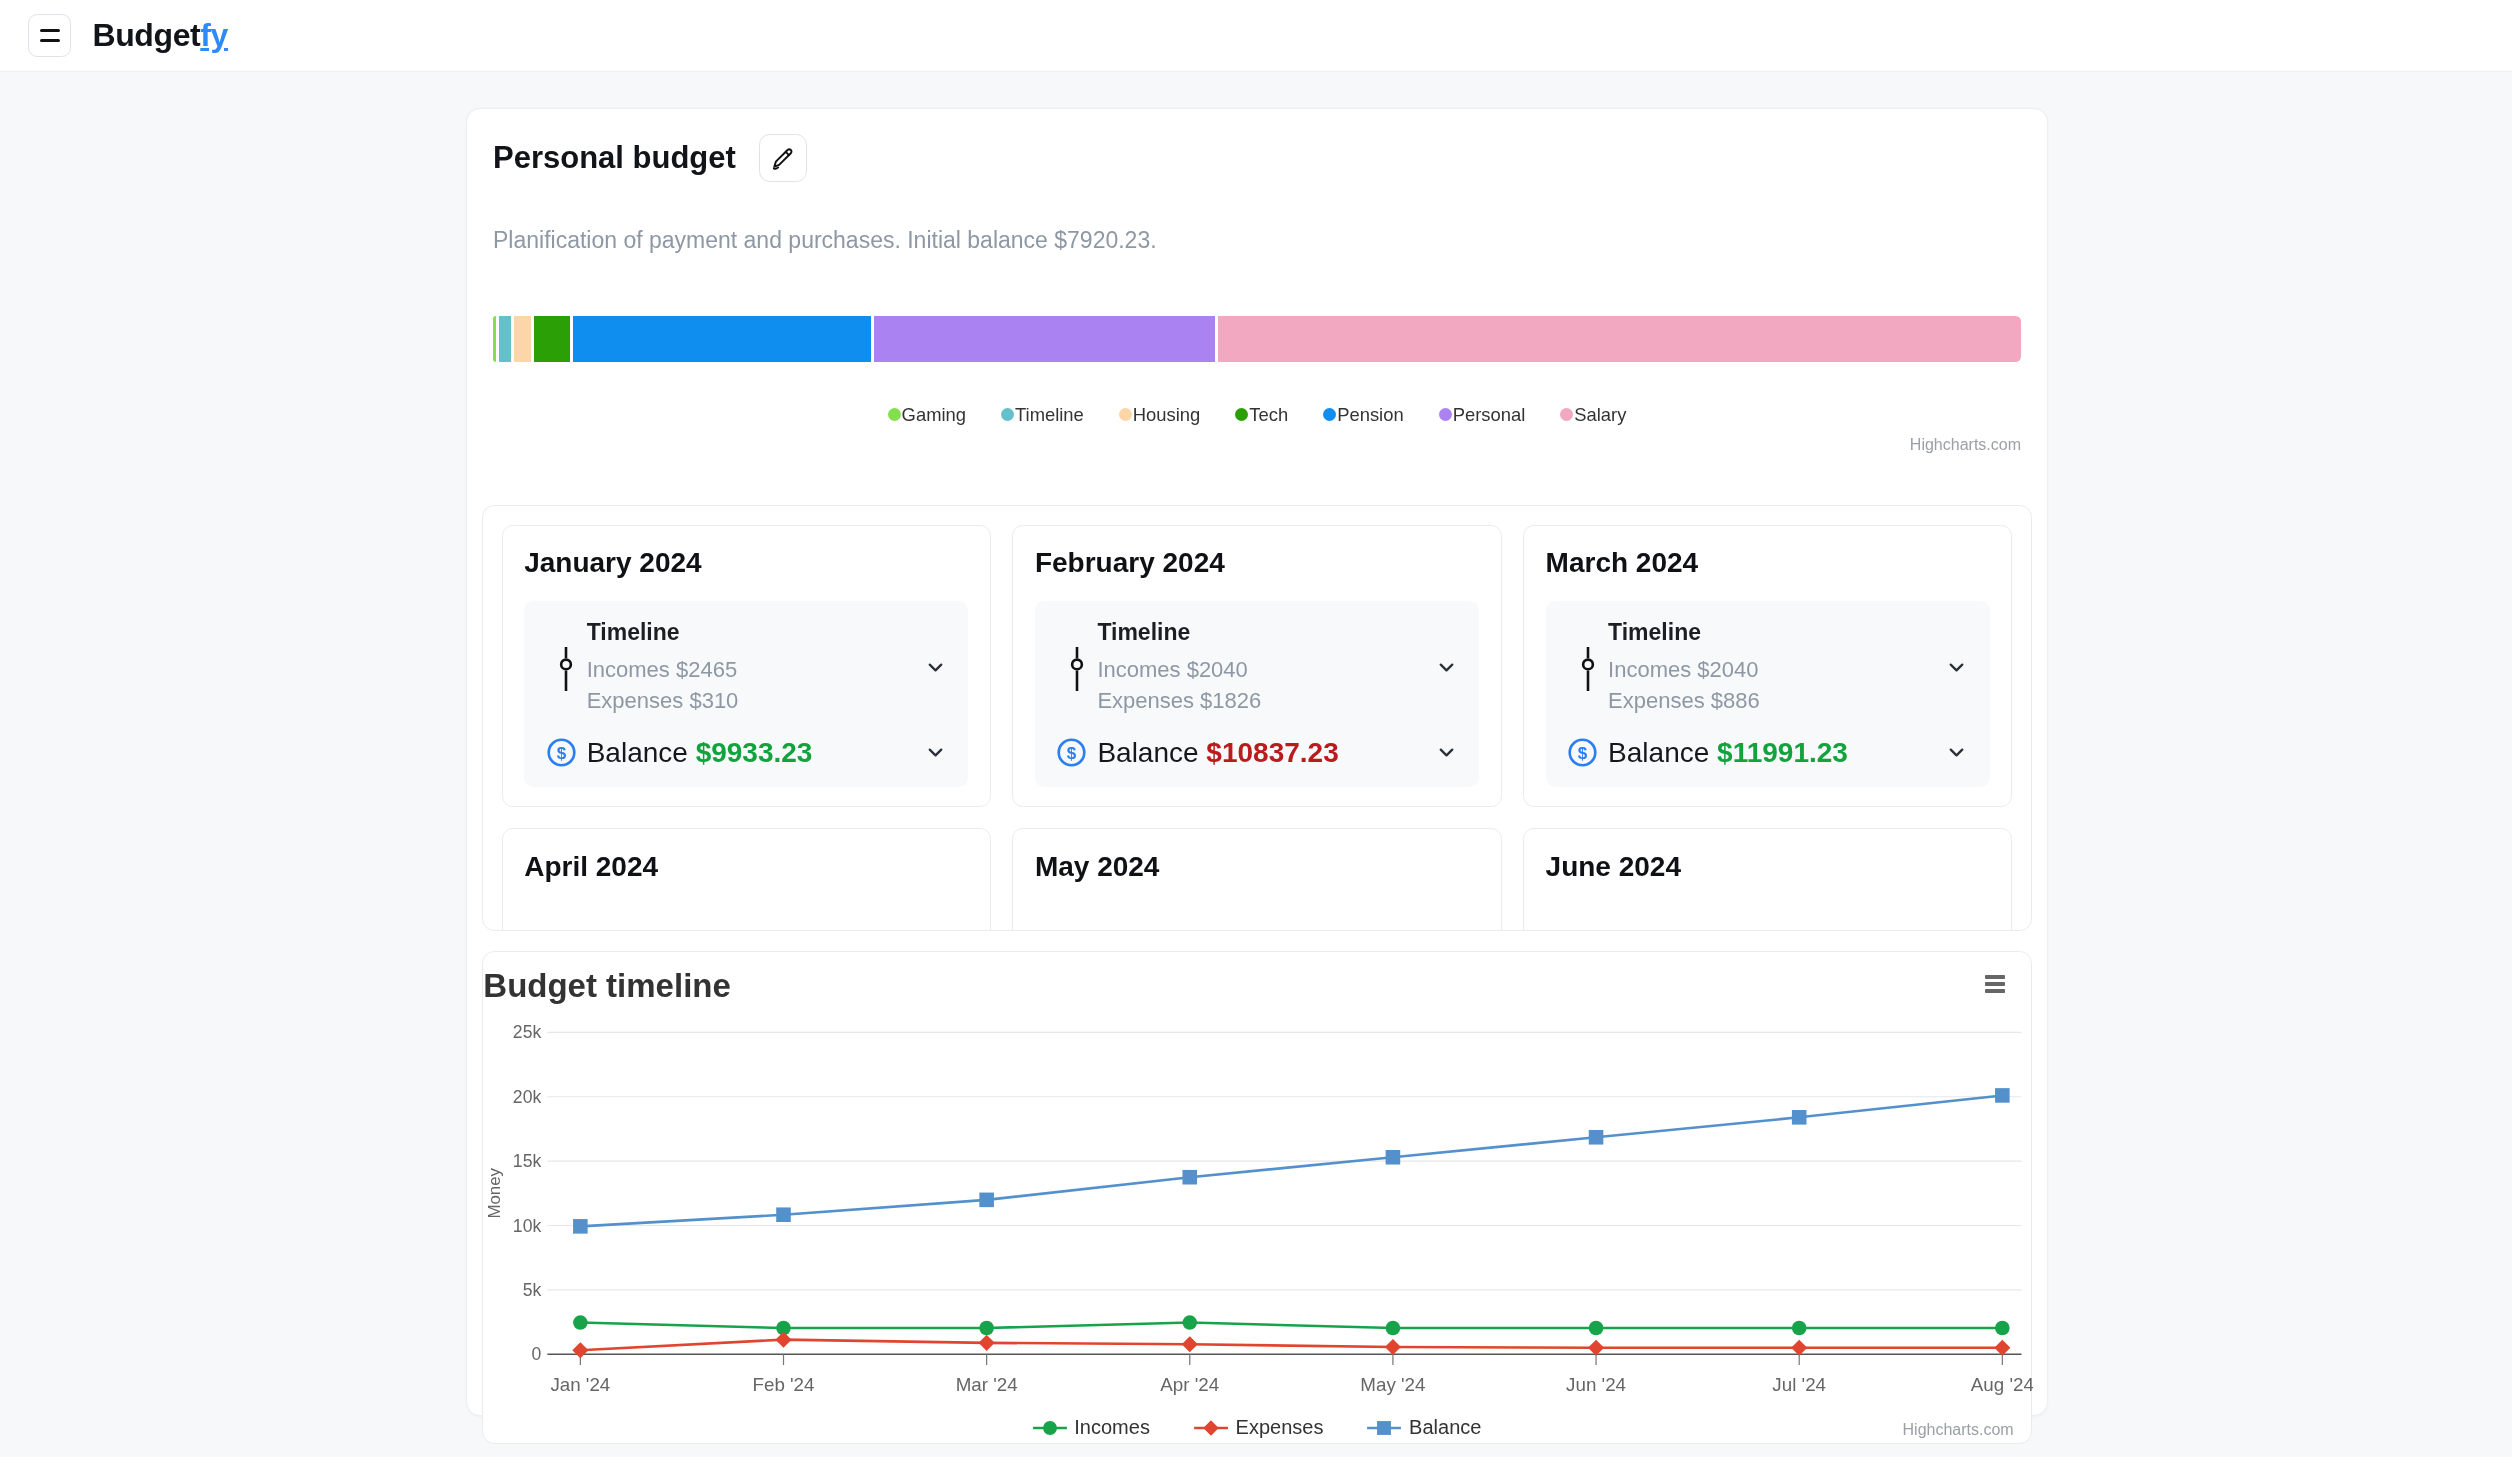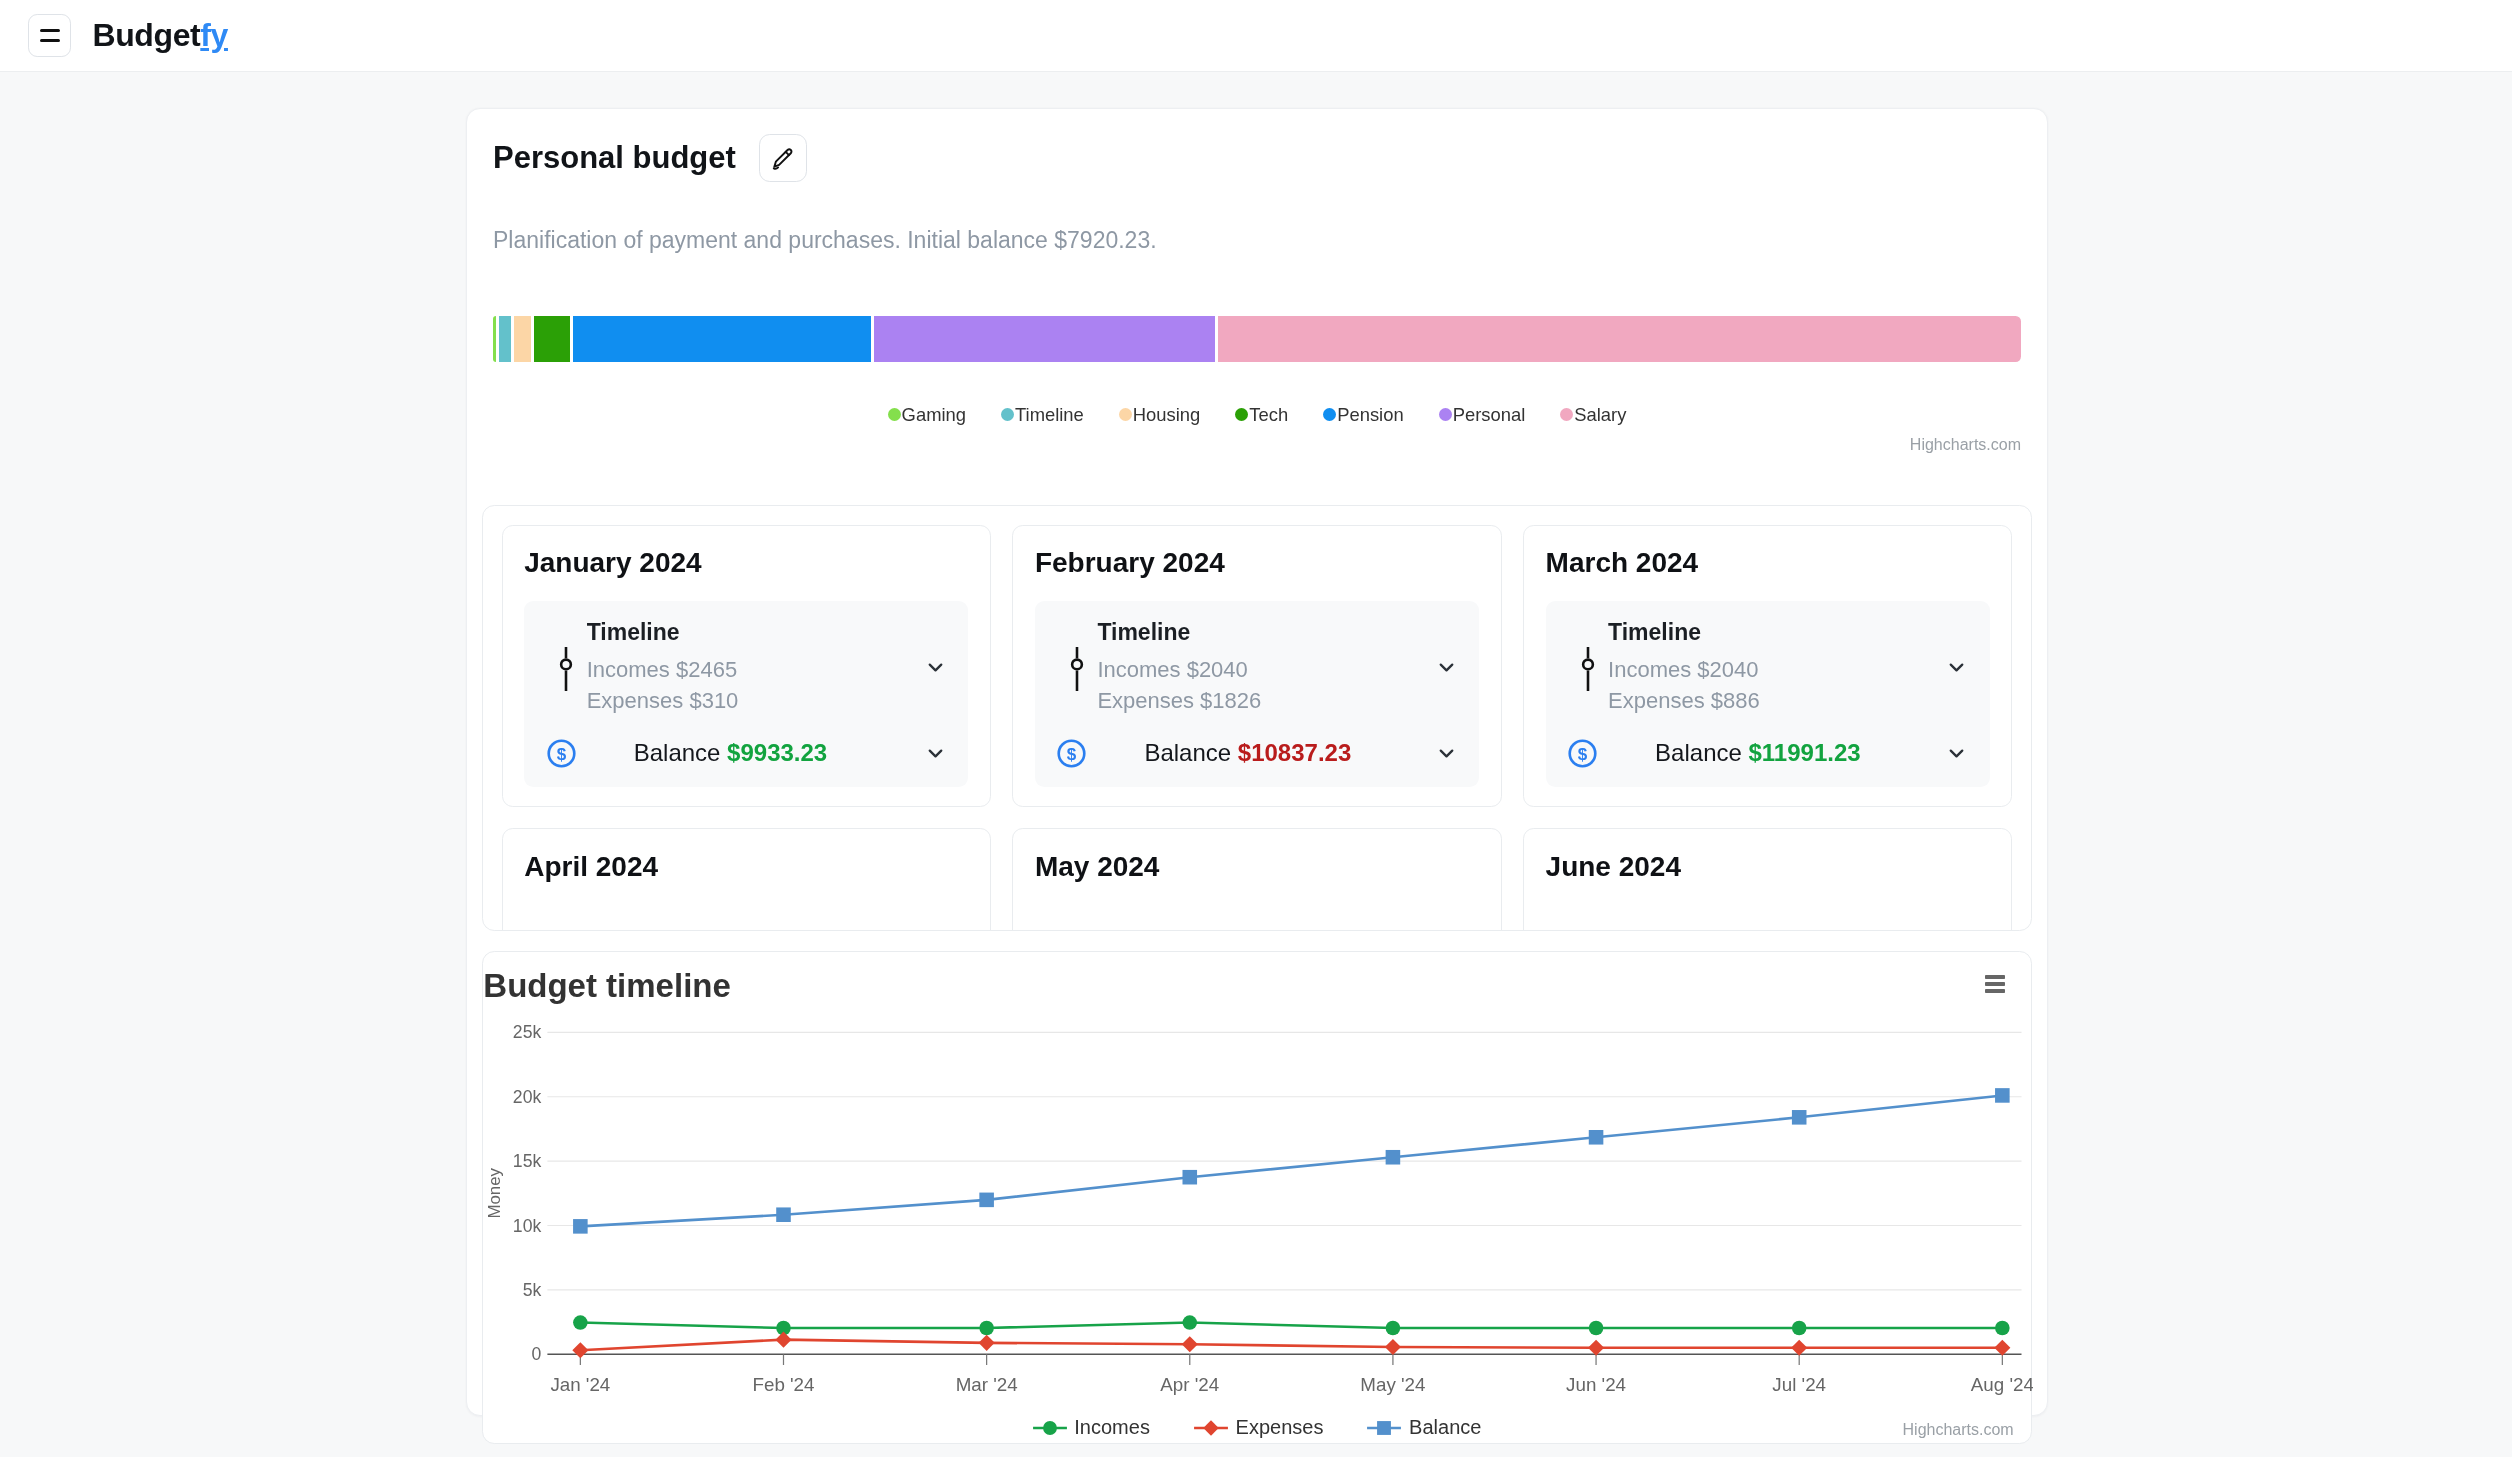--- a/index.html
+++ b/index.html
@@ -64,21 +64,21 @@
     height: 282px; padding: 21.5px 21.5px 18.4px 21.5px; display: flex; flex-direction: column;
   }
   .month-title { font-size: 28px; font-weight: 700; color: #0f1115; }
   .month-panel {
     margin-top: 21.5px; flex: 1; background: #f8f9fa; border-radius: 9.2px;
     padding: 18.4px 21.5px; display: flex; flex-direction: column; justify-content: space-between;
   }
   .panel-row { display: grid; grid-template-columns: 41px 1fr 35px; align-items: center; }
   .tl-heading { font-size: 23px; font-weight: 600; color: #1b1f24; margin-bottom: 7.7px; }
   .tl-line { font-size: 22px; color: #8e98a4; line-height: 31px; }
-  .bal-text { font-size: 24px; color: #14171c; font-weight: 500; margin-left: 47px; }
+  .bal-text { font-size: 28px; color: #14171c; font-weight: 500; }
   .chev { justify-self: end; cursor: pointer; display: flex; }
 
   
   .chart-wrapper {
     margin-top: 20px; height: 493px; border: 1.5px solid #e9ecef; border-radius: 12.3px;
     background: #fff; position: relative; padding-top: 15.3px;
   }
   .chart-title { text-align: left; font-size: 33px; font-weight: 700; color: #333; }
   .ctx-menu-btn {
     position: absolute; top: 20px; right: 23px; display: flex; flex-direction: column; gap: 3.1px;

